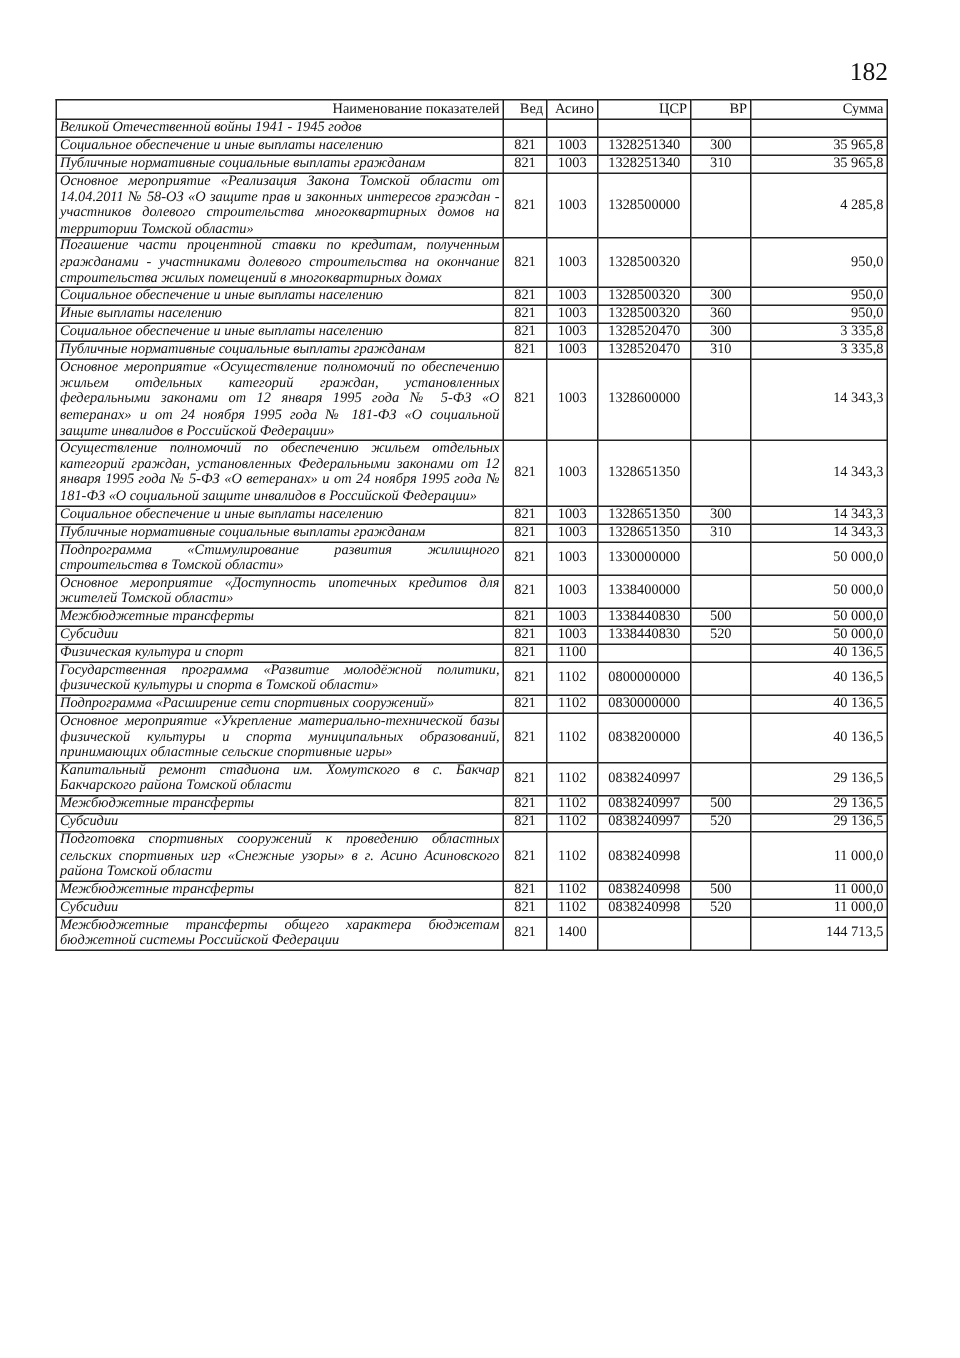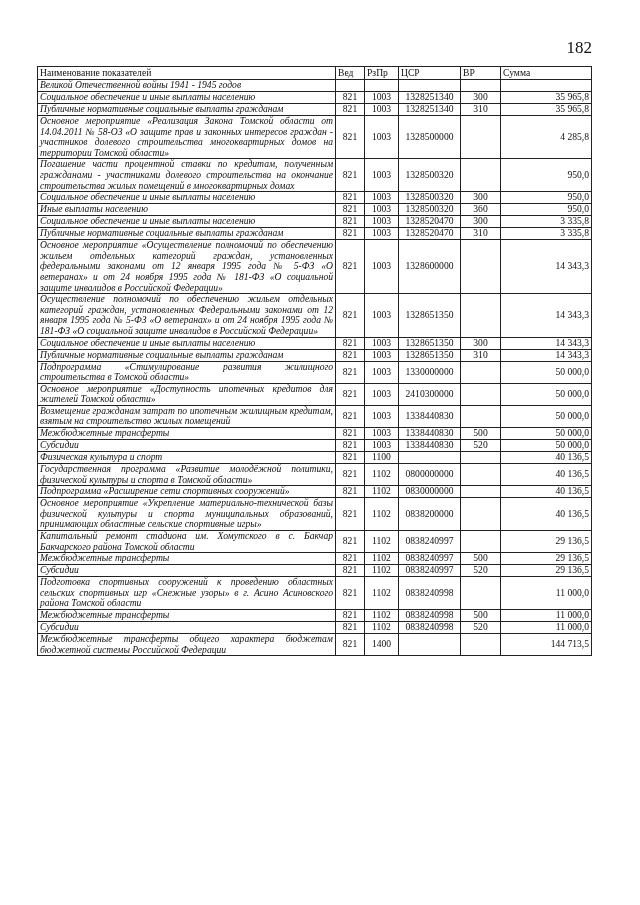--- a/index.html
+++ b/index.html
@@ -2,21 +2,21 @@
 <html><head>
 <meta charset="utf-8">
 <style>
   html, body { margin: 0; padding: 0; background: #ffffff; }
   body { width: 640px; height: 905px; position: relative; overflow: hidden;
          font-family: "Liberation Serif", "DejaVu Serif", serif; color: #111; }
   .page-number { position: absolute; top: 38px; right: 48px; font-size: 17px; }
   table.budget { position: absolute; left: 37px; top: 66px; width: 554px;
          border-collapse: collapse; table-layout: fixed; font-size: 9.6px; line-height: 10.6px; }
   table.budget td, table.budget th { border: 1px solid #222; padding: 0 2px; vertical-align: middle; }
-  table.budget th { font-weight: normal; text-align: left; height: 12px; }
+  table.budget th { font-weight: normal; text-align: right; height: 12px; }
   td.name { text-align: justify; text-align-last: left; font-style: italic; }
   td.c { text-align: center; }
   td.r { text-align: right; padding-right: 1px; }
   tr.row td { height: 11px; }
   col.c1 { width: 298px; } col.c2 { width: 29px; } col.c3 { width: 34px; }
   col.c4 { width: 62px; } col.c5 { width: 40px; } col.c6 { width: 91px; }
 </style>
 </head>
 <body>
 
@@ -28,21 +28,21 @@
       <col class="c2">
       <col class="c3">
       <col class="c4">
       <col class="c5">
       <col class="c6">
   </colgroup>
   <thead>
     <tr>
       <th>Наименование показателей</th>
       <th>Вед</th>
-      <th>РзПр</th>
+      <th>Асино</th>
       <th>ЦСР</th>
       <th>ВР</th>
       <th>Сумма</th>
     </tr>
   </thead>
   <tbody id="tbody">
       <tr class="row">
         <td class="name">Великой Отечественной войны 1941 - 1945 годов</td>
         <td class="c"></td>
         <td class="c"></td>
@@ -151,29 +151,21 @@
         <td class="c">821</td>
         <td class="c">1003</td>
         <td class="c">1330000000</td>
         <td class="c"></td>
         <td class="r">50 000,0</td>
       </tr>
       <tr class="row">
         <td class="name">Основное мероприятие «Доступность ипотечных кредитов для жителей Томской области»</td>
         <td class="c">821</td>
         <td class="c">1003</td>
-        <td class="c">2410300000</td>
-        <td class="c"></td>
-        <td class="r">50 000,0</td>
-      </tr>
-      <tr class="row">
-        <td class="name">Возмещение гражданам затрат по ипотечным жилищным кредитам, взятым на строительство жилых помещений</td>
-        <td class="c">821</td>
-        <td class="c">1003</td>
-        <td class="c">1338440830</td>
+        <td class="c">1338400000</td>
         <td class="c"></td>
         <td class="r">50 000,0</td>
       </tr>
       <tr class="row">
         <td class="name">Межбюджетные трансферты</td>
         <td class="c">821</td>
         <td class="c">1003</td>
         <td class="c">1338440830</td>
         <td class="c">500</td>
         <td class="r">50 000,0</td>

